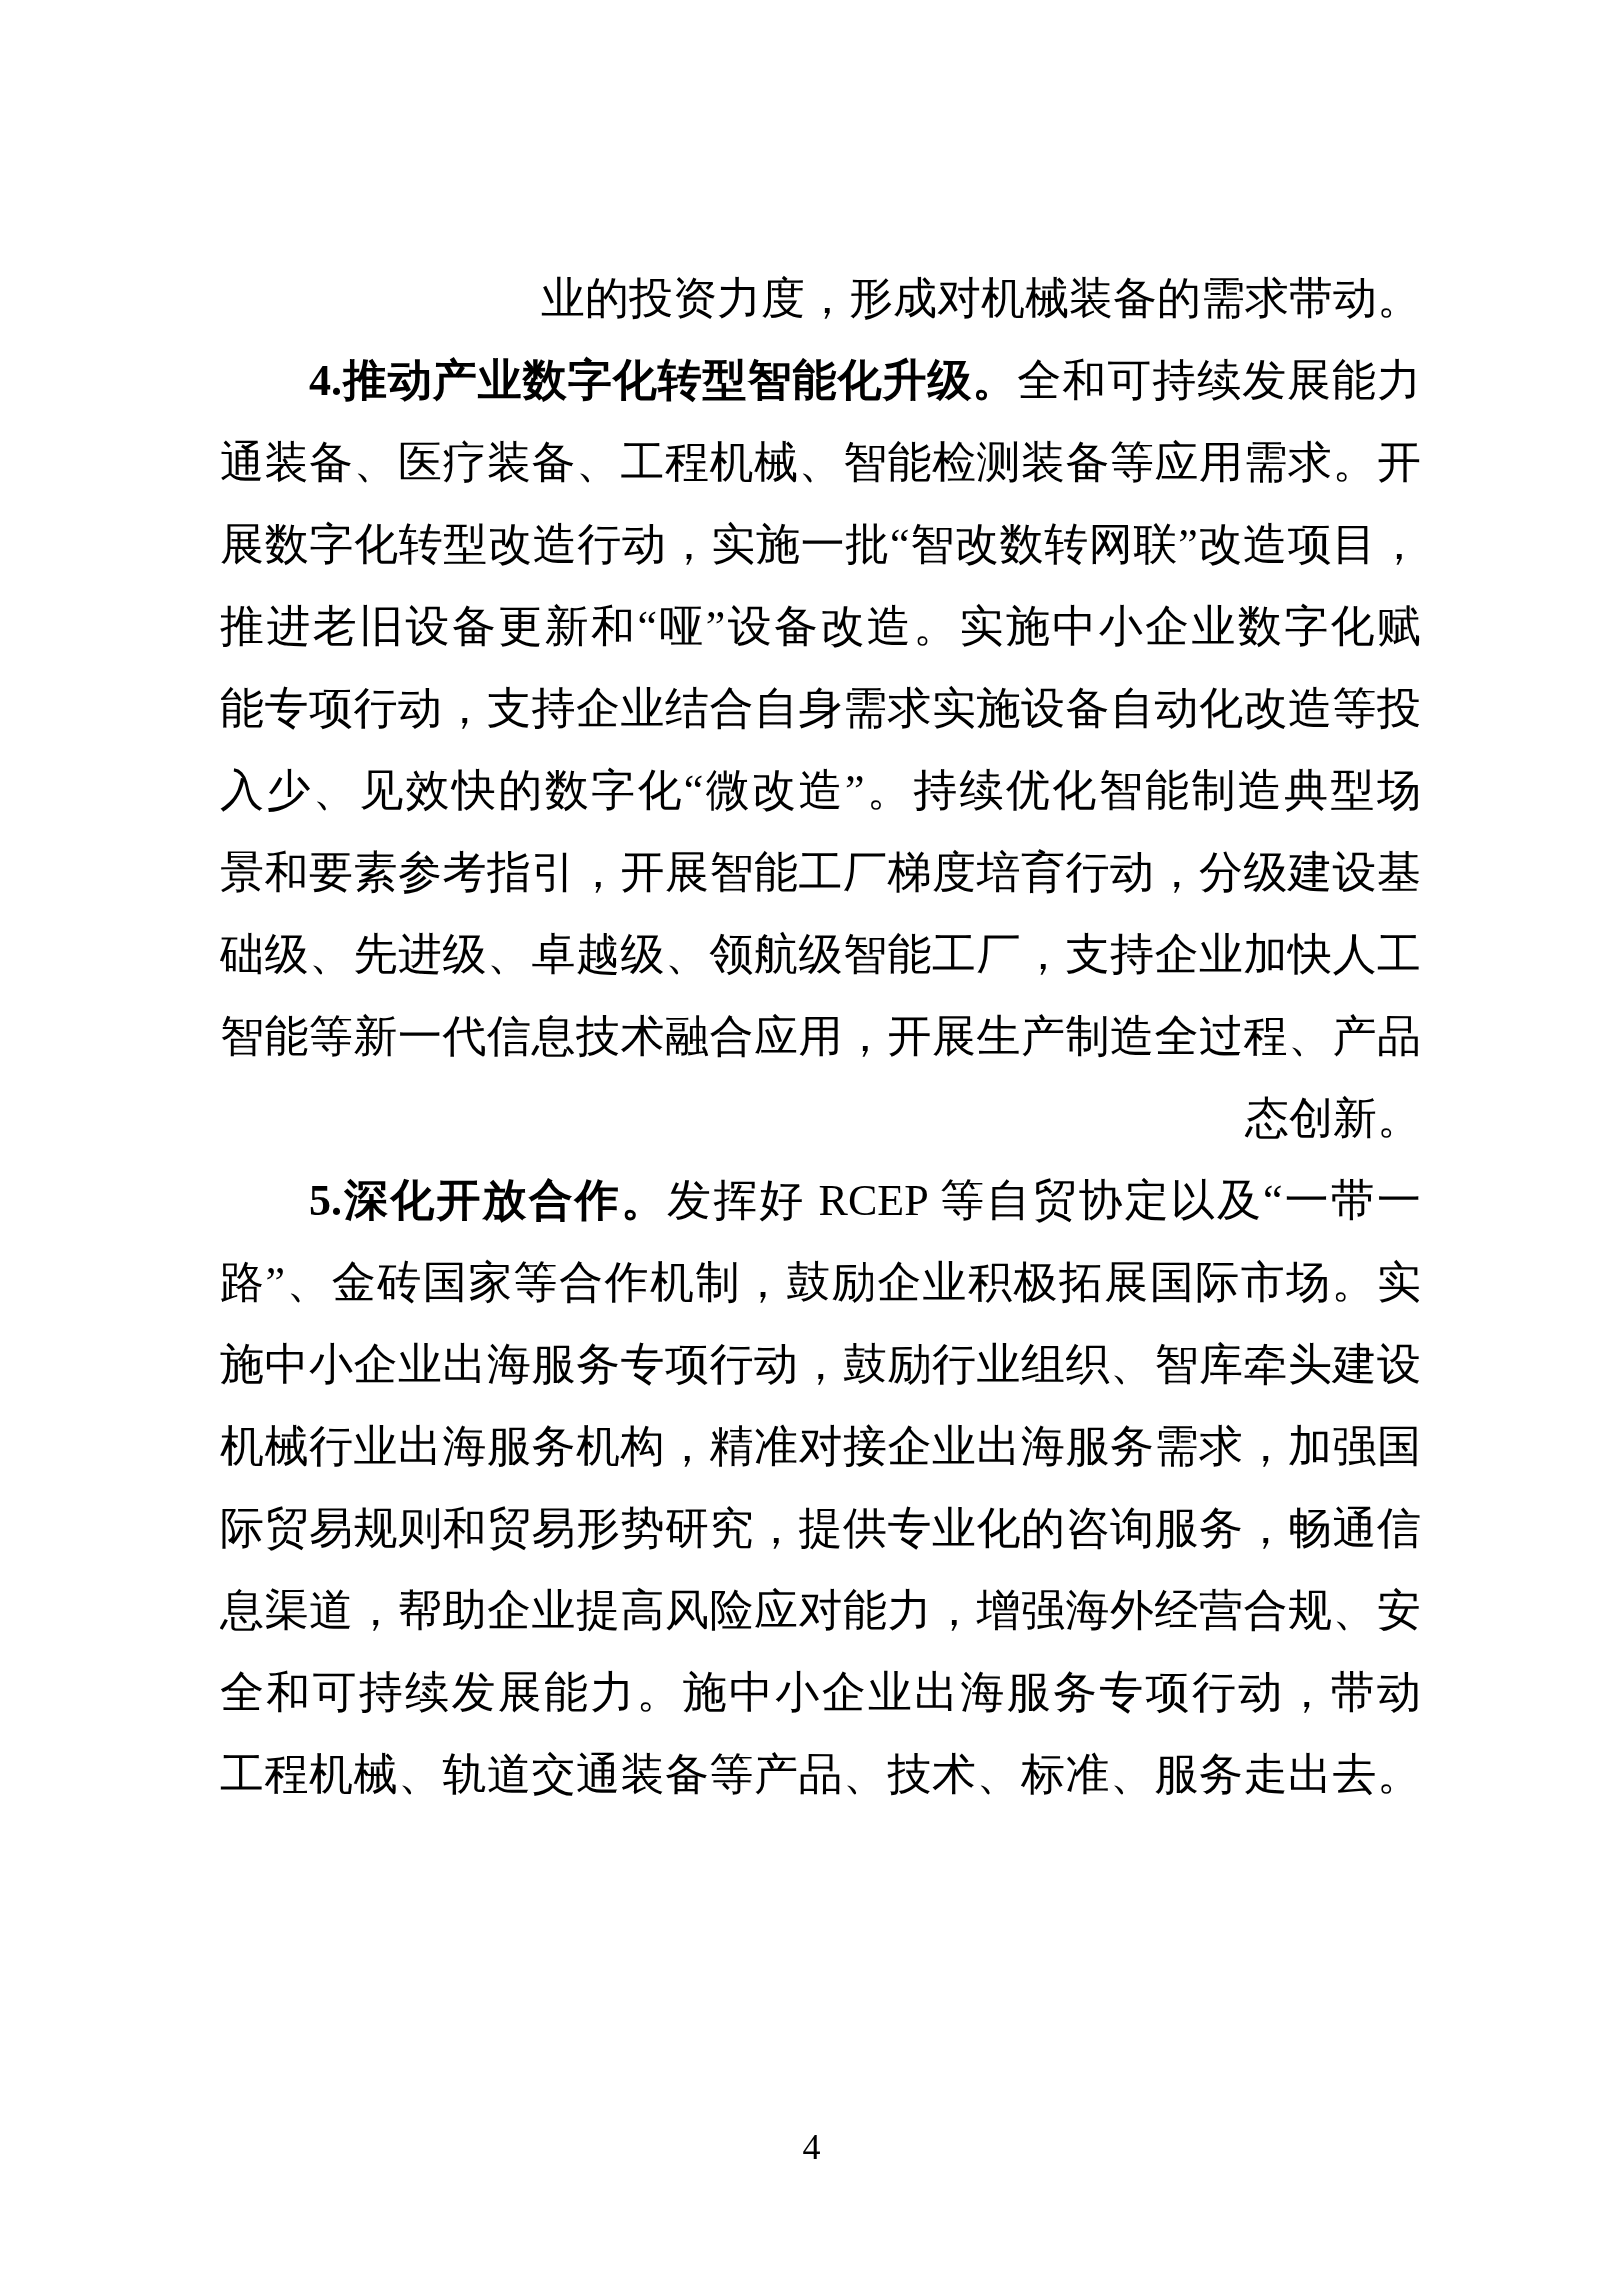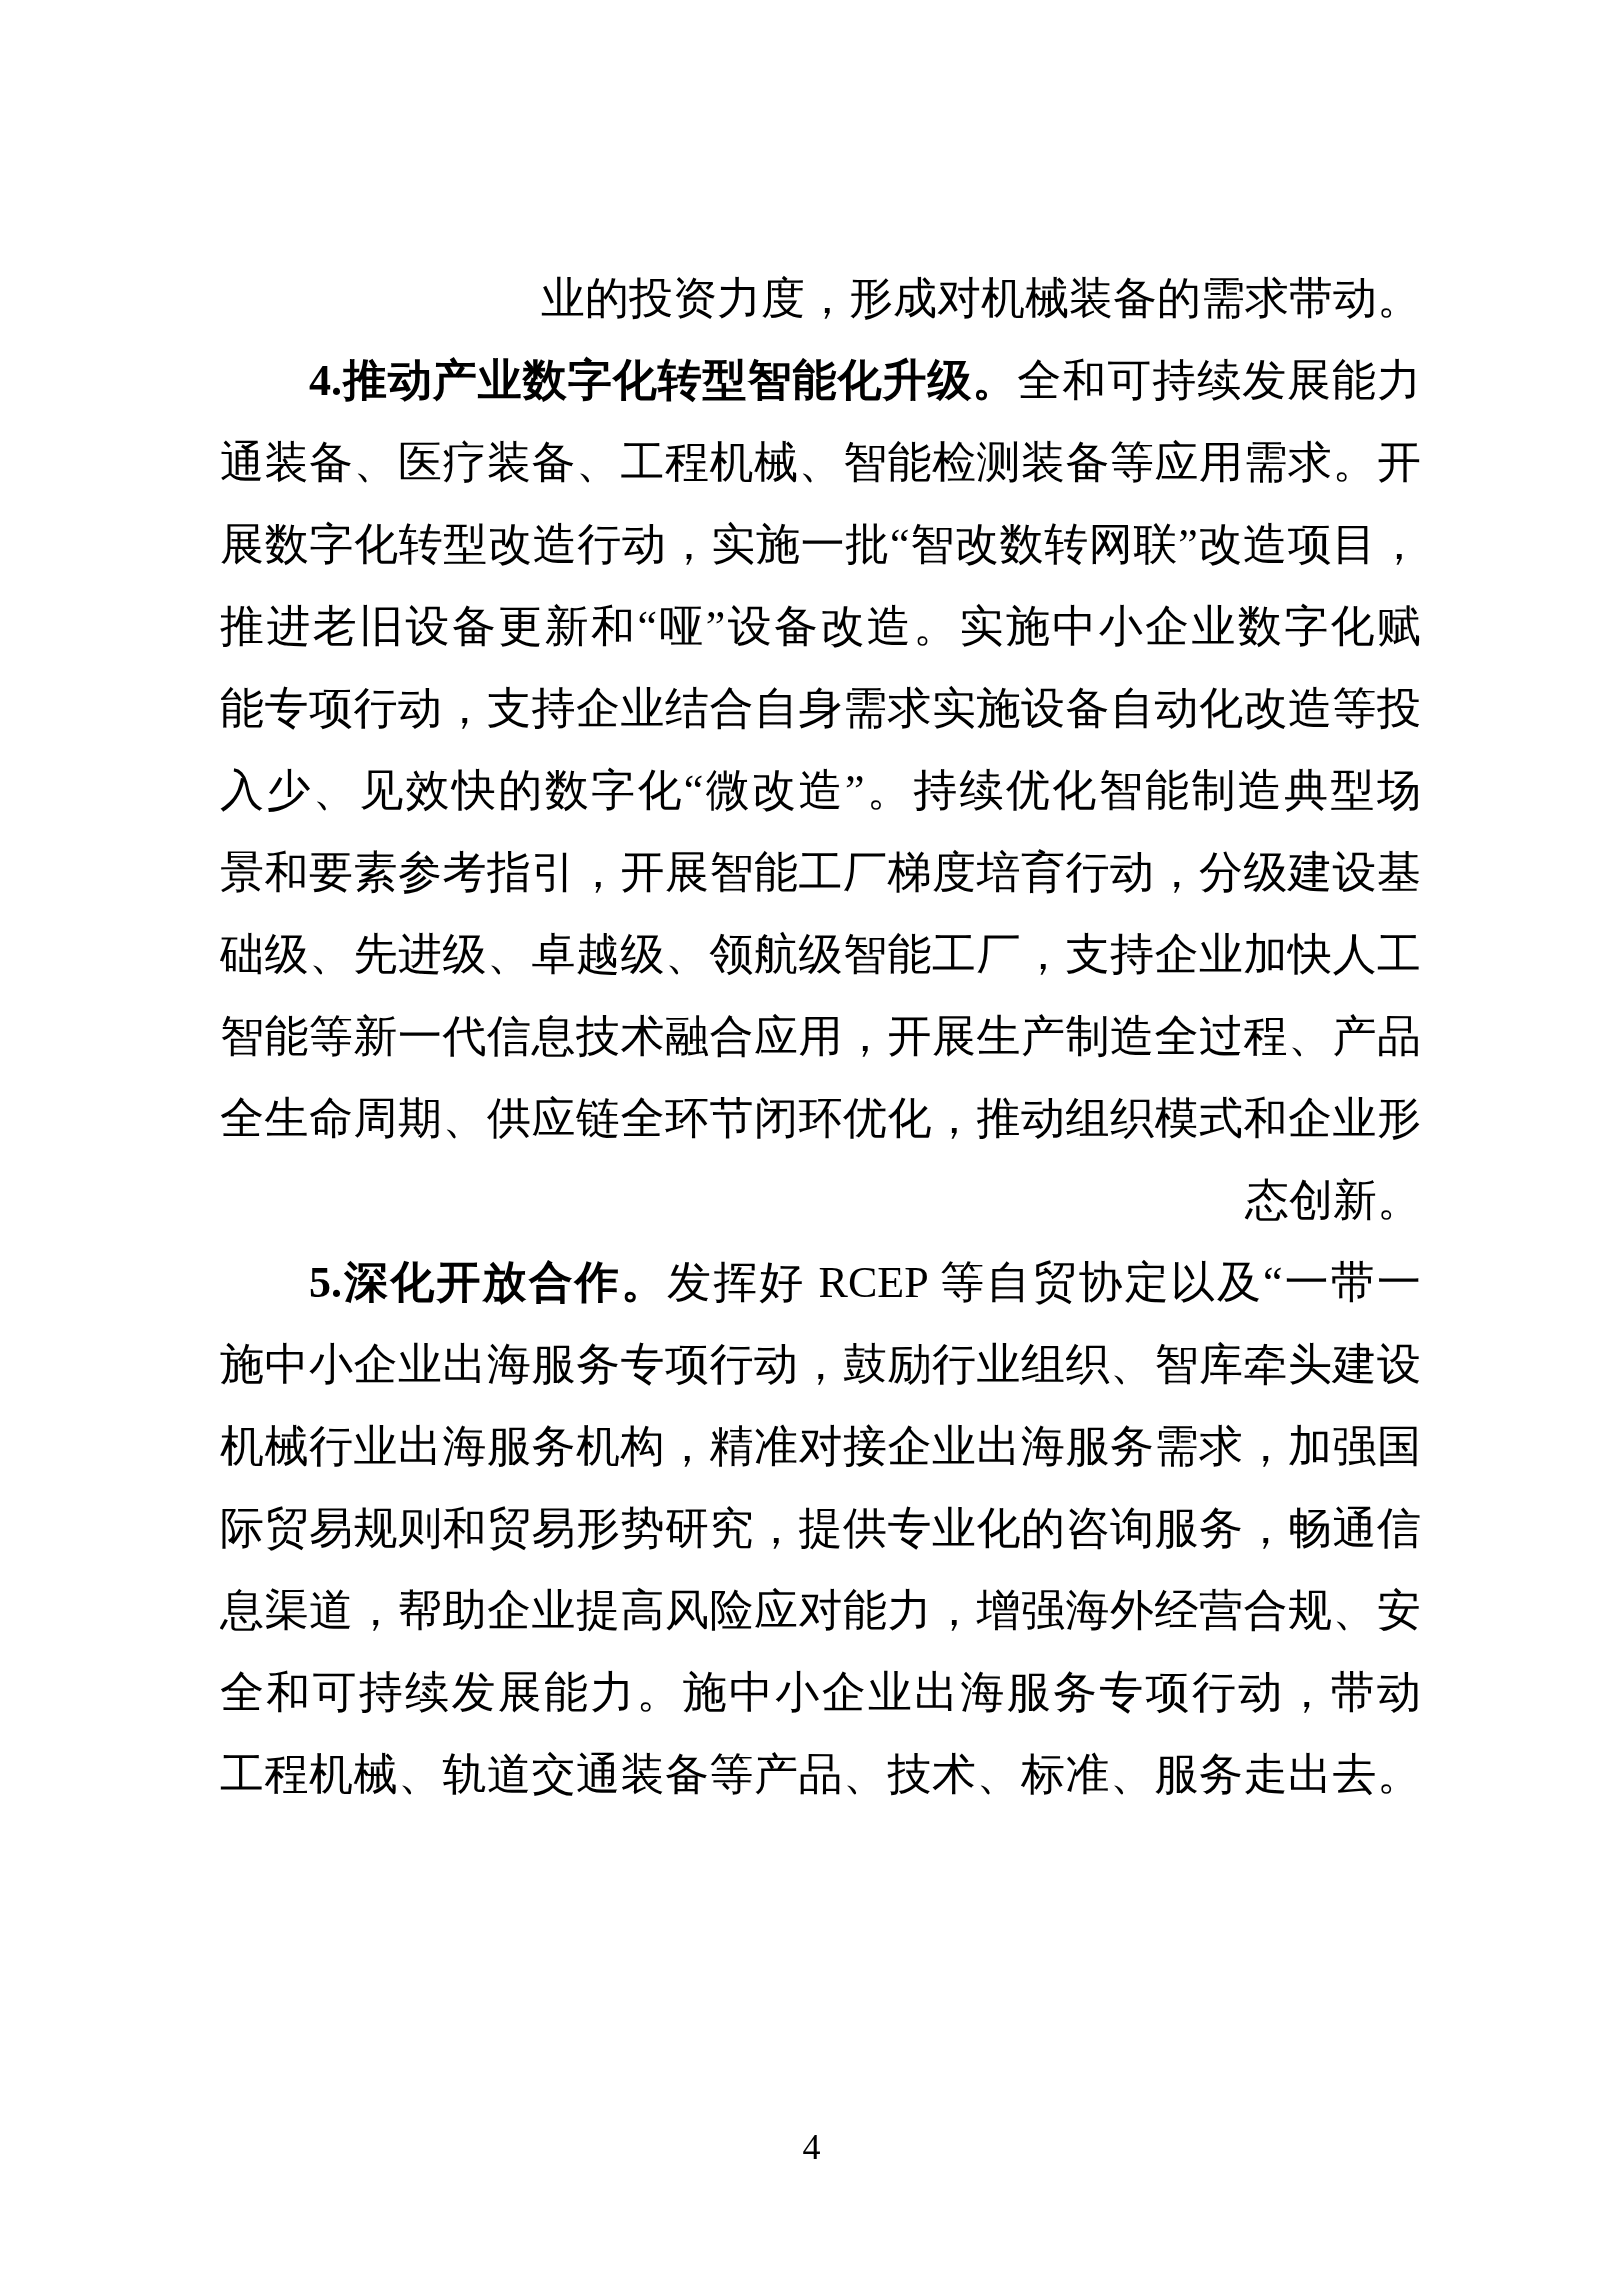--- a/index.html
+++ b/index.html
@@ -66,23 +66,23 @@
       <div class="line"><span>业的投资力度，形成对机械装备的需求带动。</span></div>
       <div class="line indent justify"><span class="bold">4.推动产业数字化转型智能化升级。</span><span>全和可持续发展能力</span></div>
       <div class="line justify"><span>通装备、医疗装备、工程机械、智能检测装备等应用需求。开</span></div>
       <div class="line justify"><span>展数字化转型改造行动，实施一批“智改数转网联”改造项目，</span></div>
       <div class="line justify"><span>推进老旧设备更新和“哑”设备改造。实施中小企业数字化赋</span></div>
       <div class="line justify"><span>能专项行动，支持企业结合自身需求实施设备自动化改造等投</span></div>
       <div class="line justify"><span>入少、见效快的数字化“微改造”。持续优化智能制造典型场</span></div>
       <div class="line justify"><span>景和要素参考指引，开展智能工厂梯度培育行动，分级建设基</span></div>
       <div class="line justify"><span>础级、先进级、卓越级、领航级智能工厂，支持企业加快人工</span></div>
       <div class="line justify"><span>智能等新一代信息技术融合应用，开展生产制造全过程、产品</span></div>
-      <div class="line justify"><span>全生命周期、供应链全环节闭环优化，推动组织模式和企业形</span></div>
       <div class="line"><span>态创新。</span></div>
       <div class="line indent justify"><span class="bold">5.深化开放合作。</span><span>发挥好 RCEP 等自贸协定以及“一带一</span></div>
+      <div class="line justify"><span>路”、金砖国家等合作机制，鼓励企业积极拓展国际市场。实</span></div>
       <div class="line justify"><span>施中小企业出海服务专项行动，鼓励行业组织、智库牵头建设</span></div>
       <div class="line justify"><span>机械行业出海服务机构，精准对接企业出海服务需求，加强国</span></div>
       <div class="line justify"><span>际贸易规则和贸易形势研究，提供专业化的咨询服务，畅通信</span></div>
       <div class="line justify"><span>息渠道，帮助企业提高风险应对能力，增强海外经营合规、安</span></div>
       <div class="line justify"><span>全和可持续发展能力。施中小企业出海服务专项行动，带动</span></div>
       <div class="line justify"><span>工程机械、轨道交通装备等产品、技术、标准、服务走出去。</span></div>
     </div>
   <div class="page-number">4</div>
 </div>
 

